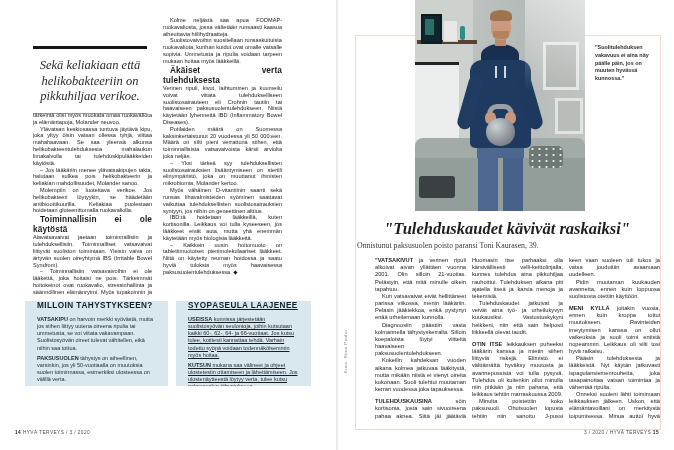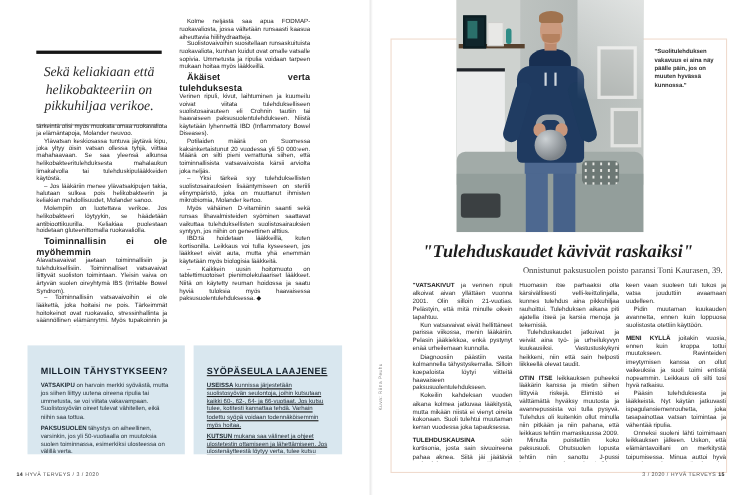--- a/index.html
+++ b/index.html
@@ -16,22 +16,22 @@
              line-height:1.25;text-align:center;color:#2a2a2a;margin:9px 0 2px 0;}
 
   .col{position:absolute;text-align:justify;font-size:5.6px;line-height:1.22;overflow:hidden;}
   .colL1{left:33px;top:112px;width:119px;height:184px;}
   .colL2{left:163px;top:17px;width:119px;height:278px;}
   .col p{margin:0;text-indent:7px;}
   .col p.noindent{text-indent:0;}
   .subhead-bold{font-size:8.3px;font-weight:bold;margin:6px 0 2px 0;text-indent:0;
                 letter-spacing:0.1px;}
 
-  .infobox{position:absolute;top:314px;height:99px;background:#d9e7ef;box-sizing:border-box;
-           padding:19px 10px 8px 12px;overflow:hidden;}
+  .infobox{position:absolute;top:301px;height:85px;background:#d9e7ef;box-sizing:border-box;
+           padding:0 10px 8px 12px;overflow:hidden;}
   .box1{left:25px;width:143px;}
   .box2{left:176px;width:135px;text-decoration:underline;}
   .infobox h3{margin:0 0 6px 0;font-size:8.2px;letter-spacing:0.4px;color:#14202b;}
   .infobox p{margin:0 0 3px 0;font-size:5.5px;line-height:1.3;color:#1f2a33;text-align:left;}
   b.lead{font-weight:bold;}
 
   .footer{position:absolute;top:430px;font-size:4.8px;color:#4e4e4e;letter-spacing:0.4px;}
   .footerL{left:15px;}
   .footerR{right:15px;text-align:right;}
   .pageno{font-weight:bold;color:#222;}
@@ -78,21 +78,21 @@
   .ph-light{right:0;top:0;width:60px;height:90px;background:linear-gradient(200deg,rgba(255,255,255,0.55),rgba(255,255,255,0));}
 
   .photo-quote{position:absolute;left:258px;top:44px;width:62px;font-size:5.4px;font-weight:bold;
                line-height:1.45;color:#2e2e2e;}
   .credit{position:absolute;left:6px;top:330px;font-size:4.4px;color:#8a8a8a;
           writing-mode:vertical-rl;transform:rotate(180deg);letter-spacing:0.4px;}
 
   .headline{position:absolute;left:20px;top:219px;width:300px;text-align:center;
             font-family:"Liberation Serif",serif;font-style:italic;font-weight:bold;
             font-size:16.5px;color:#1d1d1d;}
-  .subhead{position:absolute;left:20px;top:241px;width:300px;text-align:right;
+  .subhead{position:absolute;left:20px;top:241px;width:300px;text-align:left;
            font-family:"Liberation Serif",serif;font-size:7.8px;color:#3a3a3a;}
 
   .rcol{position:absolute;top:257px;width:91px;height:163px;font-size:5.7px;line-height:1.26;
         text-align:justify;overflow:hidden;}
   .rcol1{left:38px;} .rcol2{left:135px;} .rcol3{left:232px;}
   .rcol p{margin:0 0 0 0;text-indent:7px;}
   .rcol p.noindent{text-indent:0;}
   .rcol p.gap{margin-top:5px;}
 </style>
 </head>
@@ -106,21 +106,21 @@
       <div class="rule-thick"></div>
       <div class="pullquote">Sekä keliakiaan että helikobakteeriin on pikkuhiljaa verikoe.</div>
       <div class="rule-thin"></div>
     </div>
 
     <div class="col colL1">
       <p class="noindent">tärkeintä olisi myös muokata omaa ruokavaliota ja elämäntapoja, Molander neuvoo.</p>
       <p>Ylävatsan keskiosassa tuntuva jäytävä kipu, joka yltyy öisin vatsan ollessa tyhjä, viittaa mahahaavaan. Se saa yleensä alkunsa helikobakteeritulehduksesta mahalaukun limakalvolla tai tulehduskipulääkkeiden käytöstä.</p>
       <p>– Jos lääkäriin menee ylävatsakipujen takia, halutaan sulkea pois helikobakteerin ja keliakian mahdollisuudet, Molander sanoo.</p>
       <p>Molempiin on luotettava verikoe. Jos helikobakteeri löytyykin, se häädetään antibioottikuurilla. Keliakiaa puolestaan hoidetaan gluteenittomalla ruokavaliolla.</p>
-      <p class="subhead-bold">Toiminnallisin ei ole myöhemmin</p>
+      <p class="subhead-bold">Toiminnallisin ei ole käytöstä</p>
       <p class="noindent">Alavatsavaivat jaetaan toiminnallisiin ja tulehduksellisiin. Toiminnalliset vatsavaivat liittyvät suoliston toimintaan. Yleisin vaiva on ärtyvän suolen oireyhtymä IBS (Irritable Bowel Syndrom).</p>
       <p>– Toiminnallisiin vatsavaivoihin ei ole lääkettä, joka hoitaisi ne pois. Tärkeimmät hoitokeinot ovat ruokavalio, stressinhallinta ja säännöllinen elämänrytmi. Myös tupakoinnin ja runsaan alkoholinkäytön lopettamisesta on apua.</p>
     </div>
 
     <div class="col colL2">
       <p>Kolme neljästä saa apua FODMAP-ruokavaliosta, jossa vältetään runsaasti kaasua aiheuttavia hiilihydraatteja.</p>
       <p>Suolistovaivoihin suositellaan runsaskuituista ruokavaliota, kunhan kuidut ovat omalle vatsalle sopivia. Ummetusta ja ripulia voidaan tarpeen mukaan hoitaa myös lääkkeillä.</p>
       <p class="subhead-bold">Äkäiset verta tulehduksesta</p>
       <p class="noindent">Verinen ripuli, kivut, laihtuminen ja kuumeilu voivat viitata tulehdukselliseen suolistosairauteen eli Crohnin tautiin tai haavaiseen paksusuolentulehdukseen. Niistä käytetään lyhennettä IBD (Inflammatory Bowel Diseases).</p>
       <p>Potilaiden määrä on Suomessa kaksinkertaistunut 20 vuodessa yli 50 000:een. Määrä on silti pieni verrattuna siihen, että toiminnallisista vatsavaivoista kärsii arviolta joka neljäs.</p>

